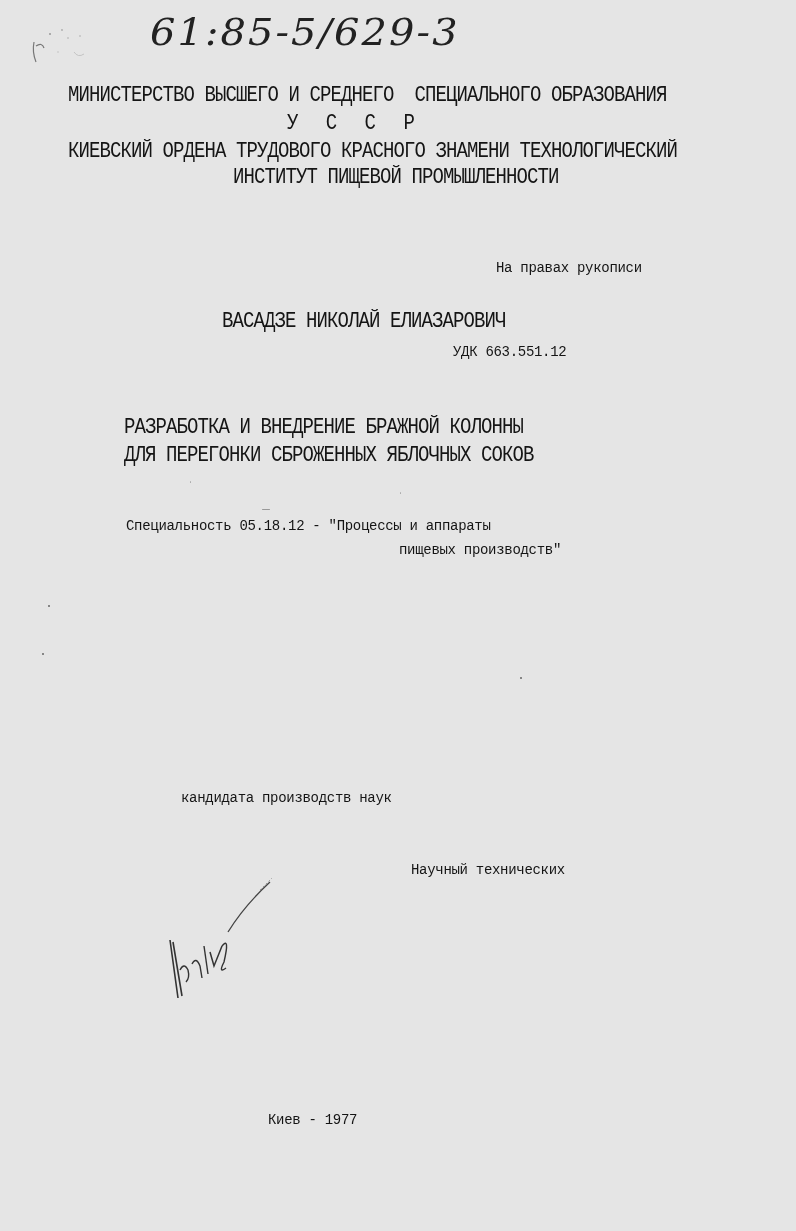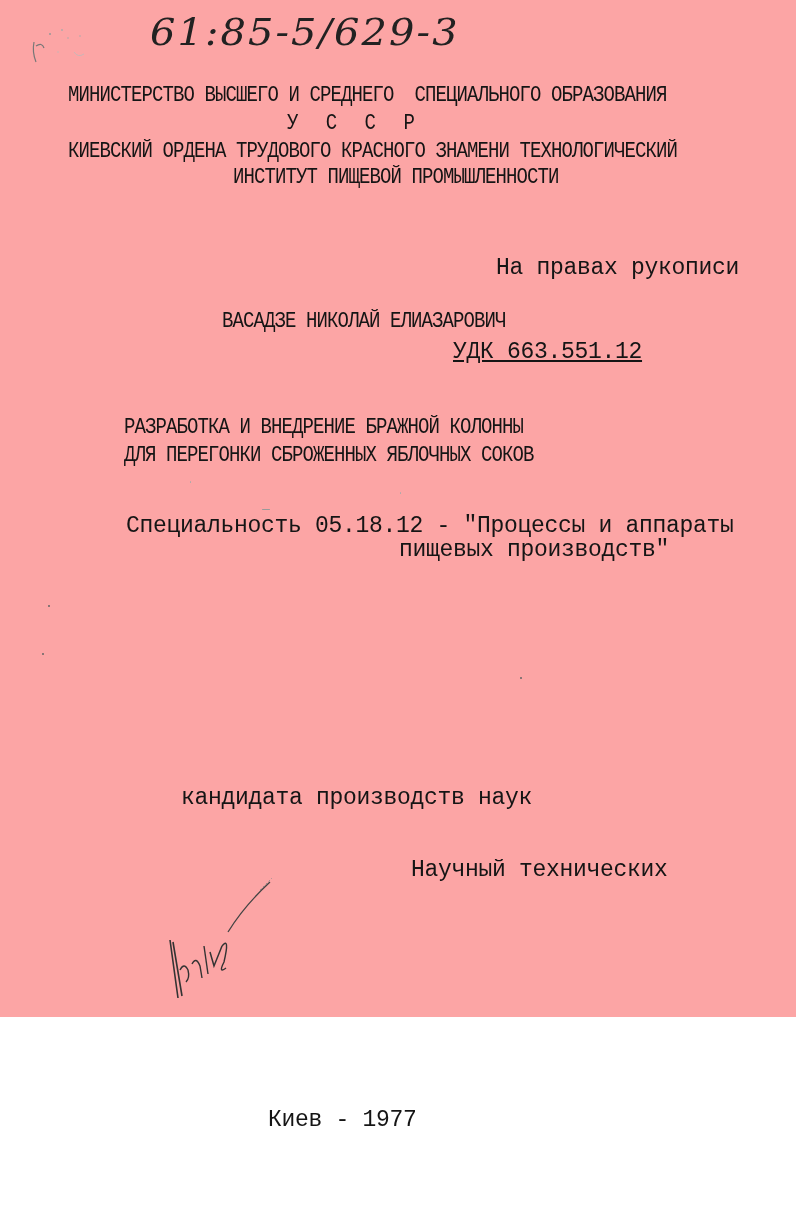--- a/index.html
+++ b/index.html
@@ -12,27 +12,27 @@
       height: 1231px;
       position: relative;
       overflow: hidden;
       font-family: "Liberation Mono", "DejaVu Sans Mono", monospace;
       color: #1a1a1a;
     }
     .page {
       position: absolute;
       left: 0; top: 0;
       width: 796px;
-      height: 1017px;
-      background: #fca5a5;
+      height: 1231px;
+      background: #e5e5e5;
     }
     .line {
       position: absolute;
       white-space: pre;
-      font-size: 23px;
+      font-size: 14px;
       line-height: 24px;
       letter-spacing: -0.3px;
       color: #151515;
     }
     .caps {
       font-size: 19px;
       letter-spacing: -0.9px;
       transform: scaleY(1.12);
       transform-origin: left top;
       font-weight: normal;
@@ -93,21 +93,21 @@
 
   <div class="line caps" style="left:68px; top:82px;">МИНИСТЕРСТВО ВЫСШЕГО И СРЕДНЕГО  СПЕЦИАЛЬНОГО ОБРАЗОВАНИЯ</div>
   <div class="line caps" style="left:287px; top:110px; letter-spacing:8px;">У С С Р</div>
   <div class="line caps" style="left:68px; top:138px;">КИЕВСКИЙ ОРДЕНА ТРУДОВОГО КРАСНОГО ЗНАМЕНИ ТЕХНОЛОГИЧЕСКИЙ</div>
   <div class="line caps" style="left:233px; top:164px;">ИНСТИТУТ ПИЩЕВОЙ ПРОМЫШЛЕННОСТИ</div>
 
   <div class="line" style="left:496px; top:256px;">На правах рукописи</div>
 
   <div class="line caps" style="left:222px; top:308px;">ВАСАДЗЕ НИКОЛАЙ ЕЛИАЗАРОВИЧ</div>
 
-  <div class="line" style="left:453px; top:340px;text-decoration:underline;">УДК 663.551.12</div>
+  <div class="line" style="left:453px; top:340px;">УДК 663.551.12</div>
 
   <div class="line caps" style="left:124px; top:414px;">РАЗРАБОТКА И ВНЕДРЕНИЕ БРАЖНОЙ КОЛОННЫ</div>
   <div class="line caps" style="left:124px; top:442px;">ДЛЯ ПЕРЕГОНКИ СБРОЖЕННЫХ ЯБЛОЧНЫХ СОКОВ</div>
 
   <div class="line" style="left:126px; top:514px;">Специальность 05.18.12 - "Процессы и аппараты</div>
   <div class="line" style="left:399px; top:538px;">пищевых производств"</div>
 
   <div class="line" style="left:181px; top:786px;">кандидата производств наук</div>
 
   <div class="line" style="left:411px; top:858px;">Научный технических</div>

